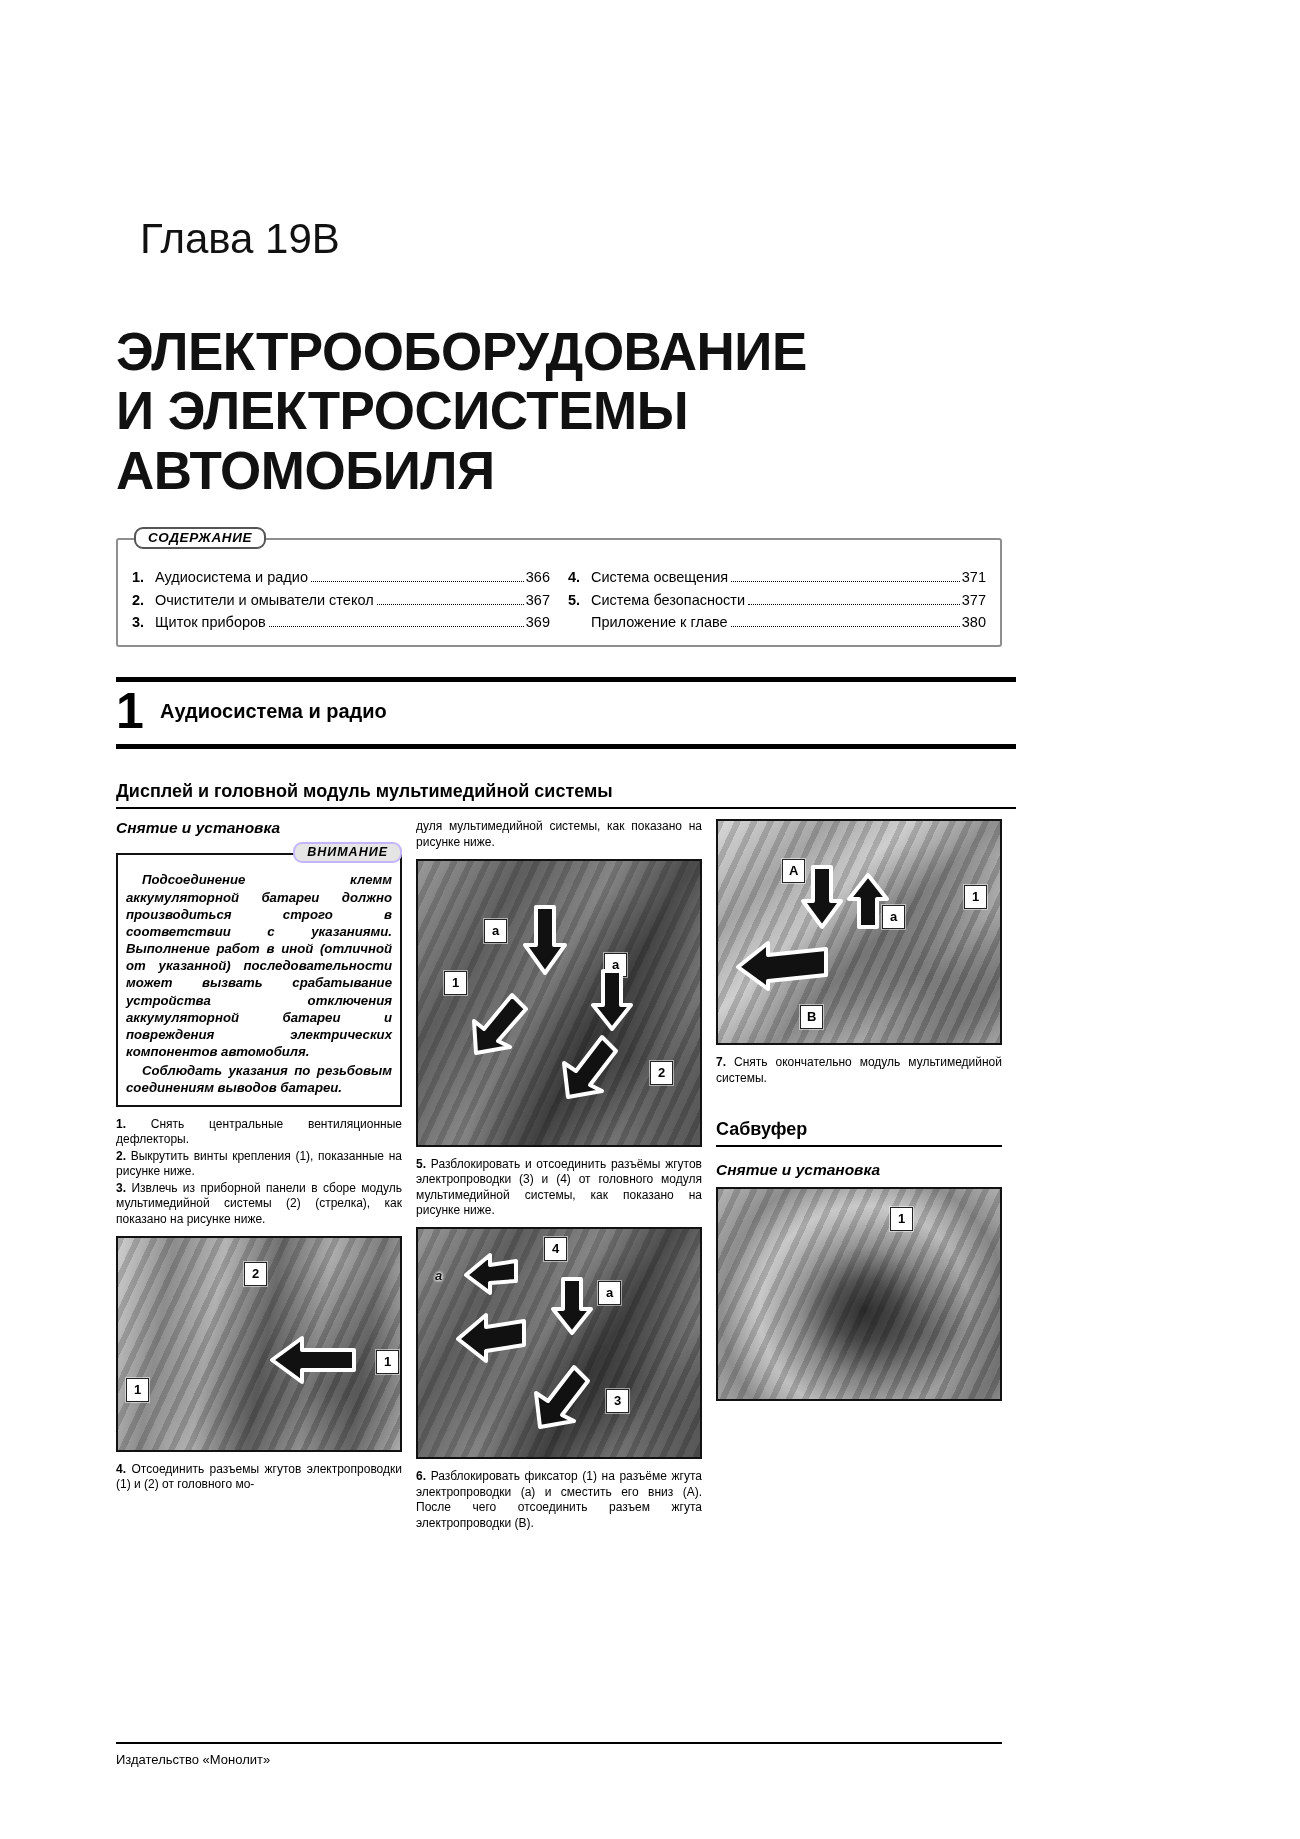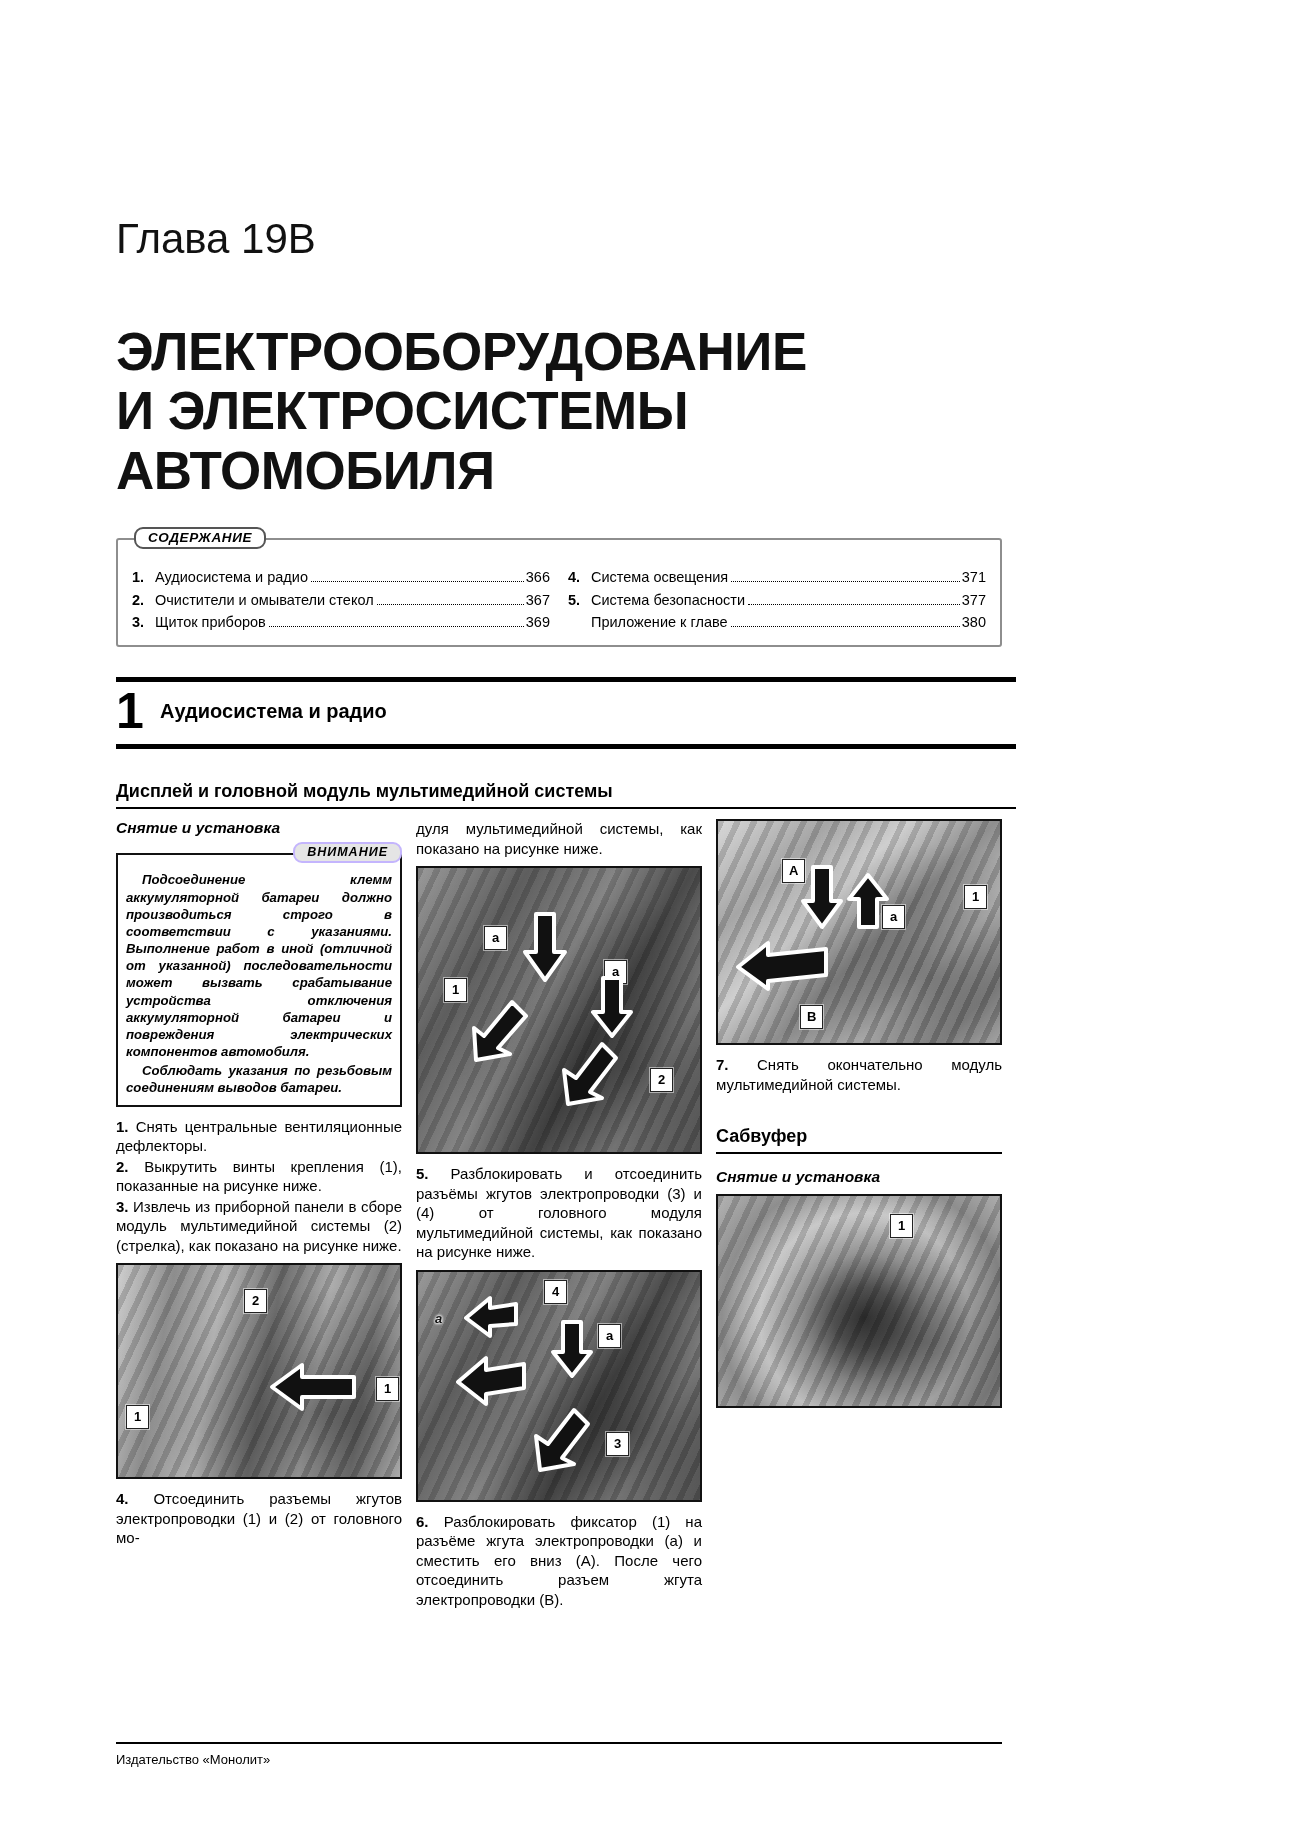--- a/index.html
+++ b/index.html
@@ -27,20 +27,21 @@
   }
 
   
   .chapter-label {
     font-size: 42px;
     font-weight: 400;
     letter-spacing: 0px;
     margin-top: 218px;
     line-height: 1.0;
     color: #111;
+    margin-left: 24px;
   }
   .chapter-title {
     margin-top: 62px;
     font-weight: bold;
     font-size: 53px;
     line-height: 1.12;
     letter-spacing: -0.5px;
     color: #111;
     text-transform: uppercase;
     font-stretch: condensed;
@@ -178,21 +179,21 @@
     font-size: 13.2px;
     font-style: italic;
     font-weight: bold;
     line-height: 1.30;
     text-align: justify;
   }
   .warn-box p { margin: 0; text-indent: 16px; }
   .warn-box p + p { margin-top: 2px; }
 
   
-  .steps { font-size: 15px; line-height: 1.30; text-align: justify; margin-top: 10px; }
+  .steps { font-size: 12px; line-height: 1.30; text-align: justify; margin-top: 10px; }
   .steps p { margin: 0 0 1px 0; }
   .steps b { font-weight: bold; }
 
   
   .fig {
     border: 2px solid #111;
     box-sizing: border-box;
     position: relative;
     overflow: hidden;
     background: #b9b9b9;

